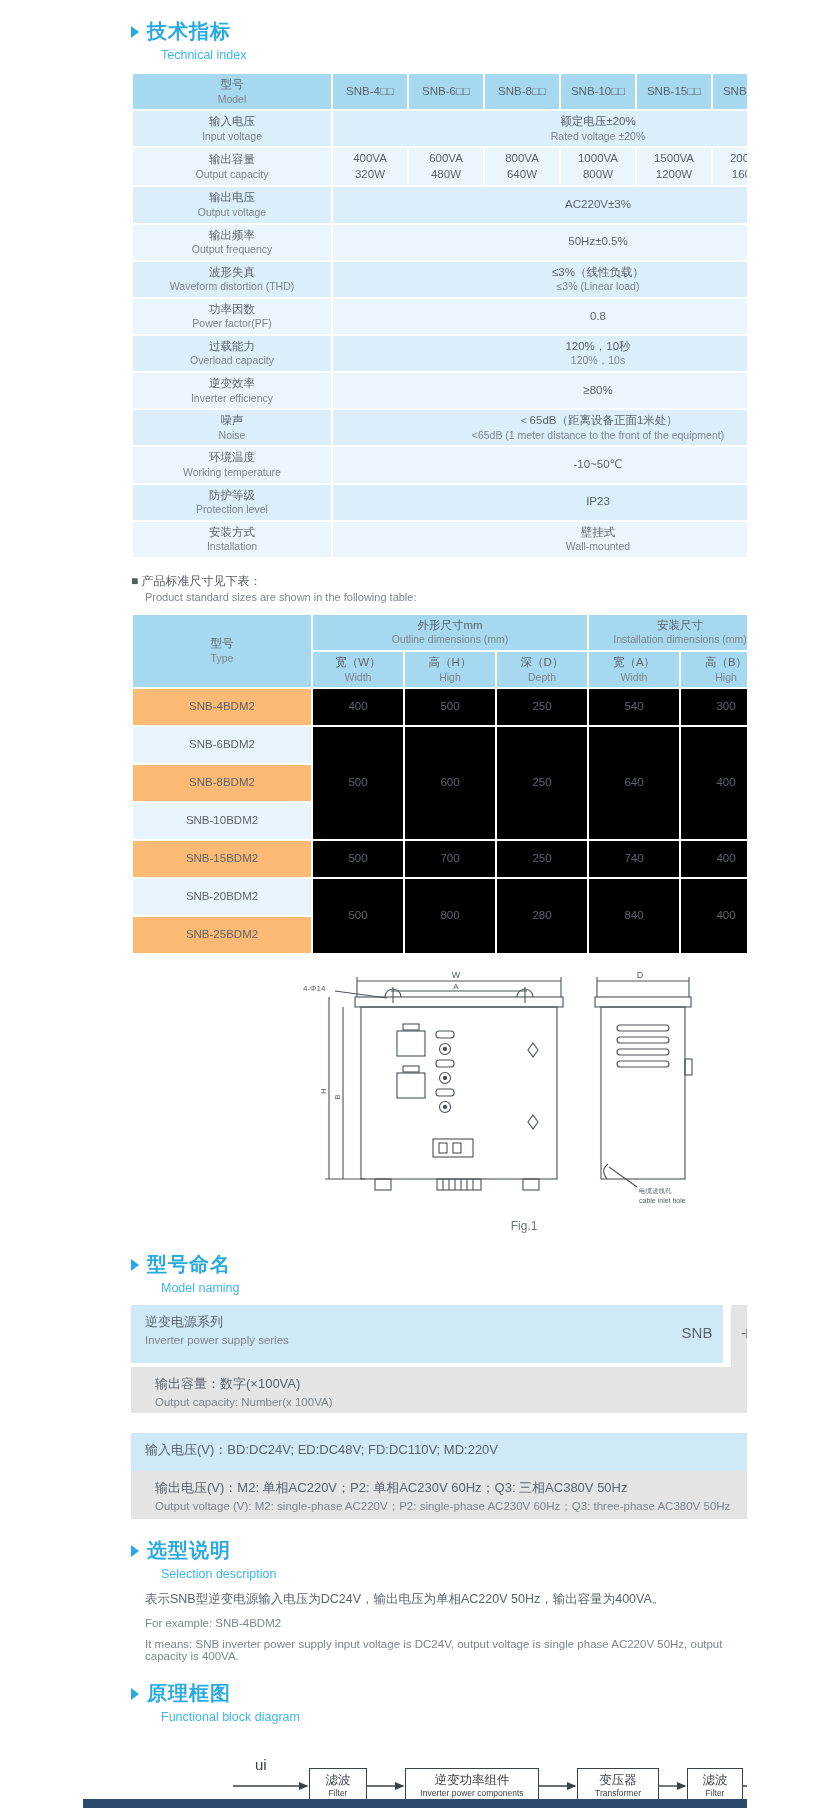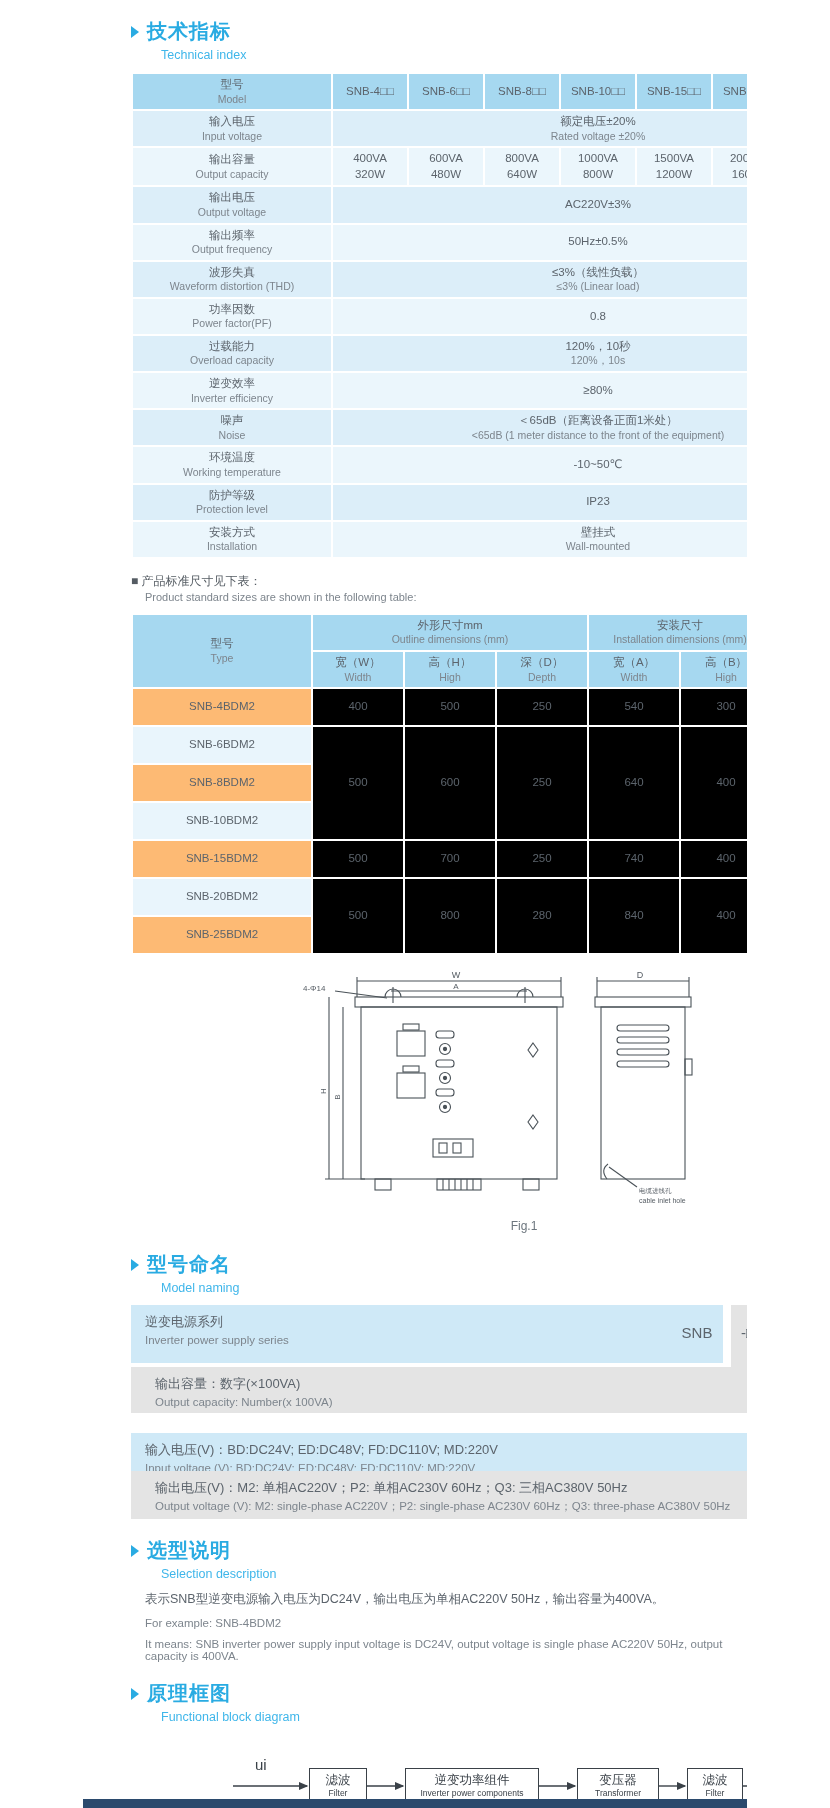--- a/index.html
+++ b/index.html
@@ -506,21 +506,20 @@
     <div class="nm-row nm-blue" style="top:0; width:592px; height:58px;">
       <div class="nm-cn">逆变电源系列</div>
       <div class="nm-en">Inverter power supply series</div>
     </div>
     <div class="nm-row nm-gray" style="top:62px; width:634px; height:46px;">
       <div class="nm-cn">输出容量：数字(×100VA)</div>
       <div class="nm-en">Output capacity: Number(x 100VA)</div>
     </div>
     <div class="nm-row nm-blue" style="top:128px; width:686px; height:50px;">
       <div class="nm-cn">输入电压(V)：BD:DC24V;  ED:DC48V;  FD:DC110V; MD:220V</div>
-      <div class="nm-en">Input voltage (V): BD:DC24V;  ED:DC48V;  FD:DC110V; MD:220V</div>
     </div>
     <div class="nm-row nm-gray" style="top:166px; width:734px; height:48px;">
       <div class="nm-cn">输出电压(V)：M2: 单相AC220V；P2: 单相AC230V 60Hz；Q3: 三相AC380V 50Hz</div>
       <div class="nm-en">Output voltage (V):  M2: single-phase AC220V；P2: single-phase AC230V 60Hz；Q3: three-phase AC380V 50Hz</div>
     </div>
 
     <div class="code" style="left:538px; width:56px;">SNB</div>
     <div class="code" style="left:600px; width:34px;">-□</div>
     <div class="code" style="left:652px; width:34px;">□</div>
     <div class="code" style="left:700px; width:34px;">□</div>

